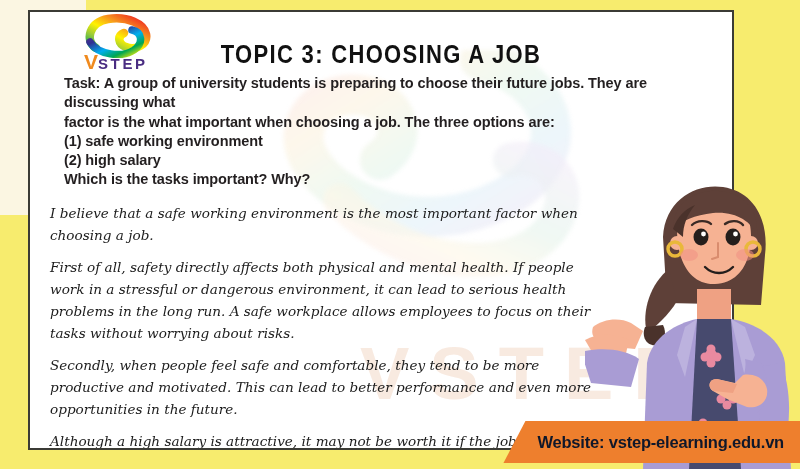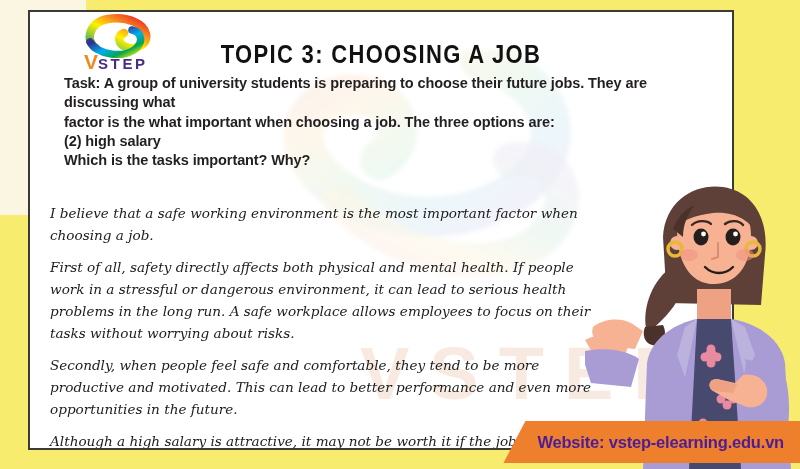--- a/index.html
+++ b/index.html
@@ -95,21 +95,21 @@
   #banner{
     position:absolute;right:0;bottom:6px;height:42px;
     background:#EE7F2D;
     z-index:6;
     display:flex;align-items:center;
     padding:0 16px 0 34px;
     clip-path:polygon(22px 0,100% 0,100% 100%,0 100%);
     left:auto;
   }
   #banner-text{
-    color:#4c1d95;font-size:16.5px;font-weight:700;
+    color:#0f172a;font-size:16.5px;font-weight:700;
     font-family:"Liberation Sans",sans-serif;
     letter-spacing:-.2px;white-space:nowrap;
   }
 </style>
 </head>
 <body>
 
 <div id="bg-yellow"></div>
 <div id="bg-cream-topleft"></div>
 
@@ -159,20 +159,21 @@
       <path d="M8 28 C 16 41 40 44 52 36 C 62 29 60 18 50 16" fill="none" stroke="url(#lg2)" stroke-width="7.5" stroke-linecap="round"></path>
     </svg>
     <div id="logo-text"><span id="logo-v">V</span><span>STEP</span></div>
   </div>
 
   <div id="title">TOPIC 3: CHOOSING A JOB</div>
 
   <div id="task">
     <span class="tline">Task: A group of university students is preparing to choose their future jobs. They are discussing what</span>
     <span class="tline">factor is the what important when choosing a job. The three options are:</span>
+    <span class="tline">(1) safe working environment</span>
     <span class="tline">(2) high salary</span>
     <span class="tline">Which is the tasks important? Why?</span>
   </div>
 
   <div id="body-text">
     <p>I believe that a safe working environment is the most important factor when choosing a job.</p>
     <p>First of all, safety directly affects both physical and mental health. If people work in a stressful or dangerous environment, it can lead to serious health problems in the long run. A safe workplace allows employees to focus on their tasks without worrying about risks.</p>
     <p>Secondly, when people feel safe and comfortable, they tend to be more productive and motivated. This can lead to better performance and even more opportunities in the future.</p>
     <p>Although a high salary is attractive, it may not be worth it if the job is unsafe or stressful. Promotion opportunities are also important, but they can only be achieved if employees are in a stable and secure environment.</p>
 

